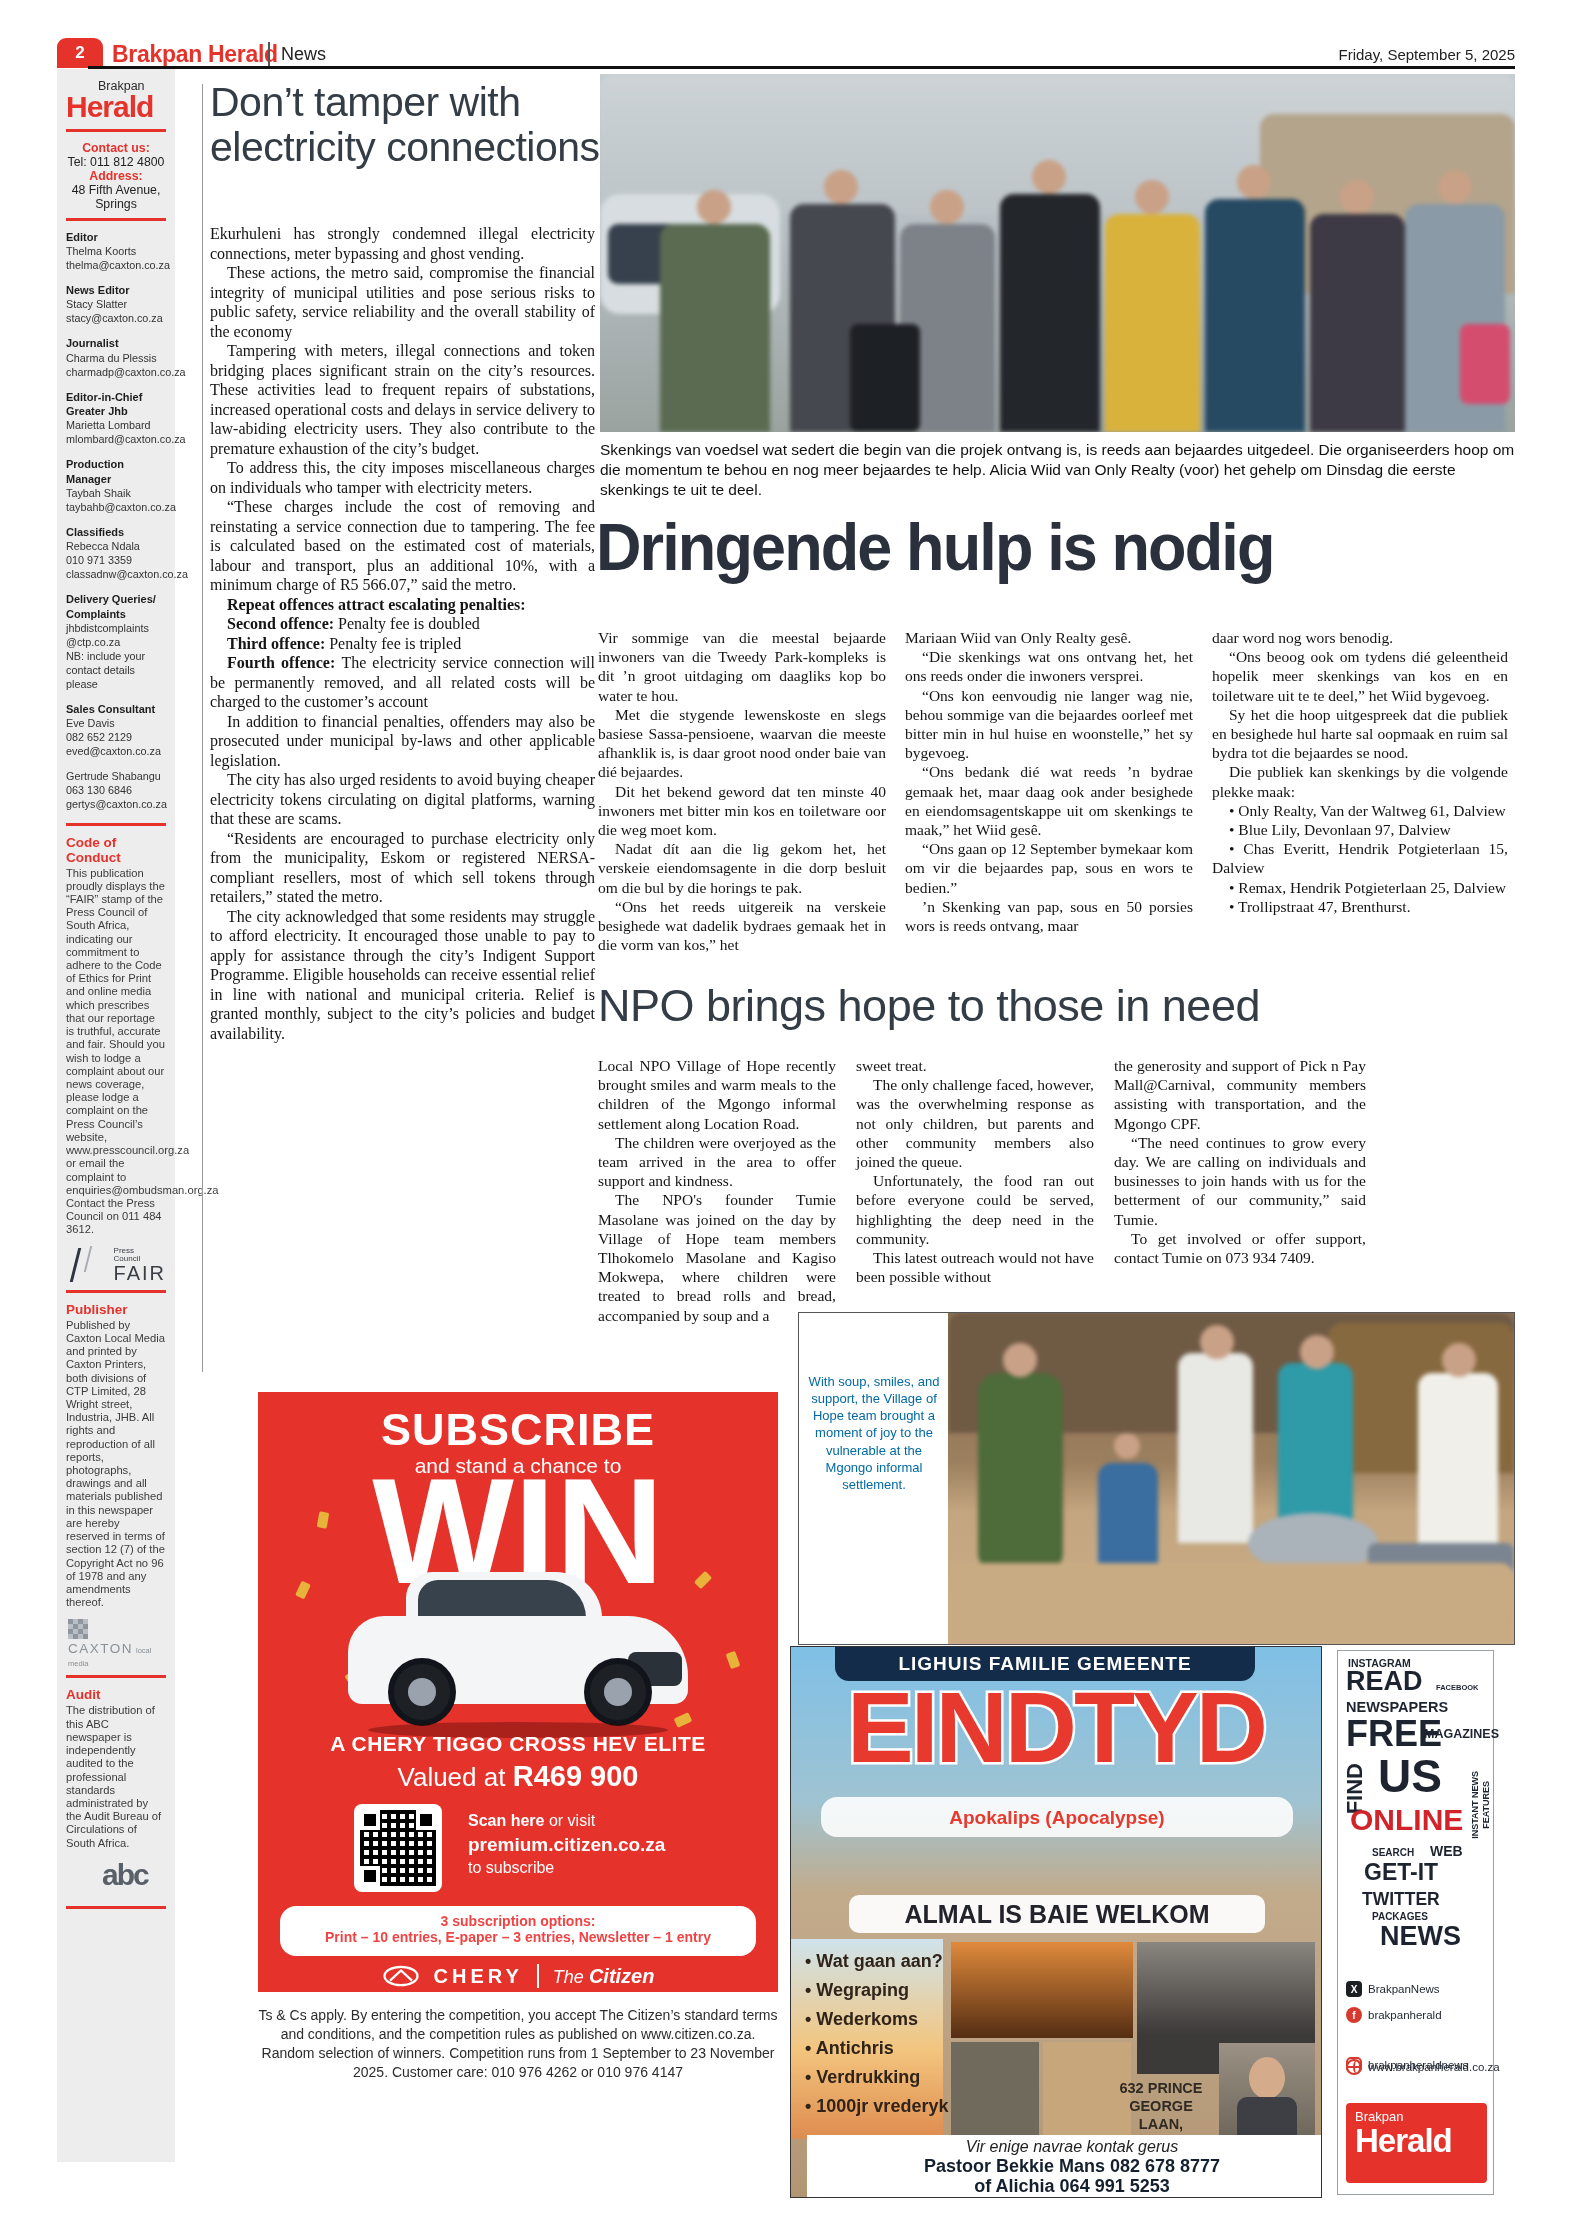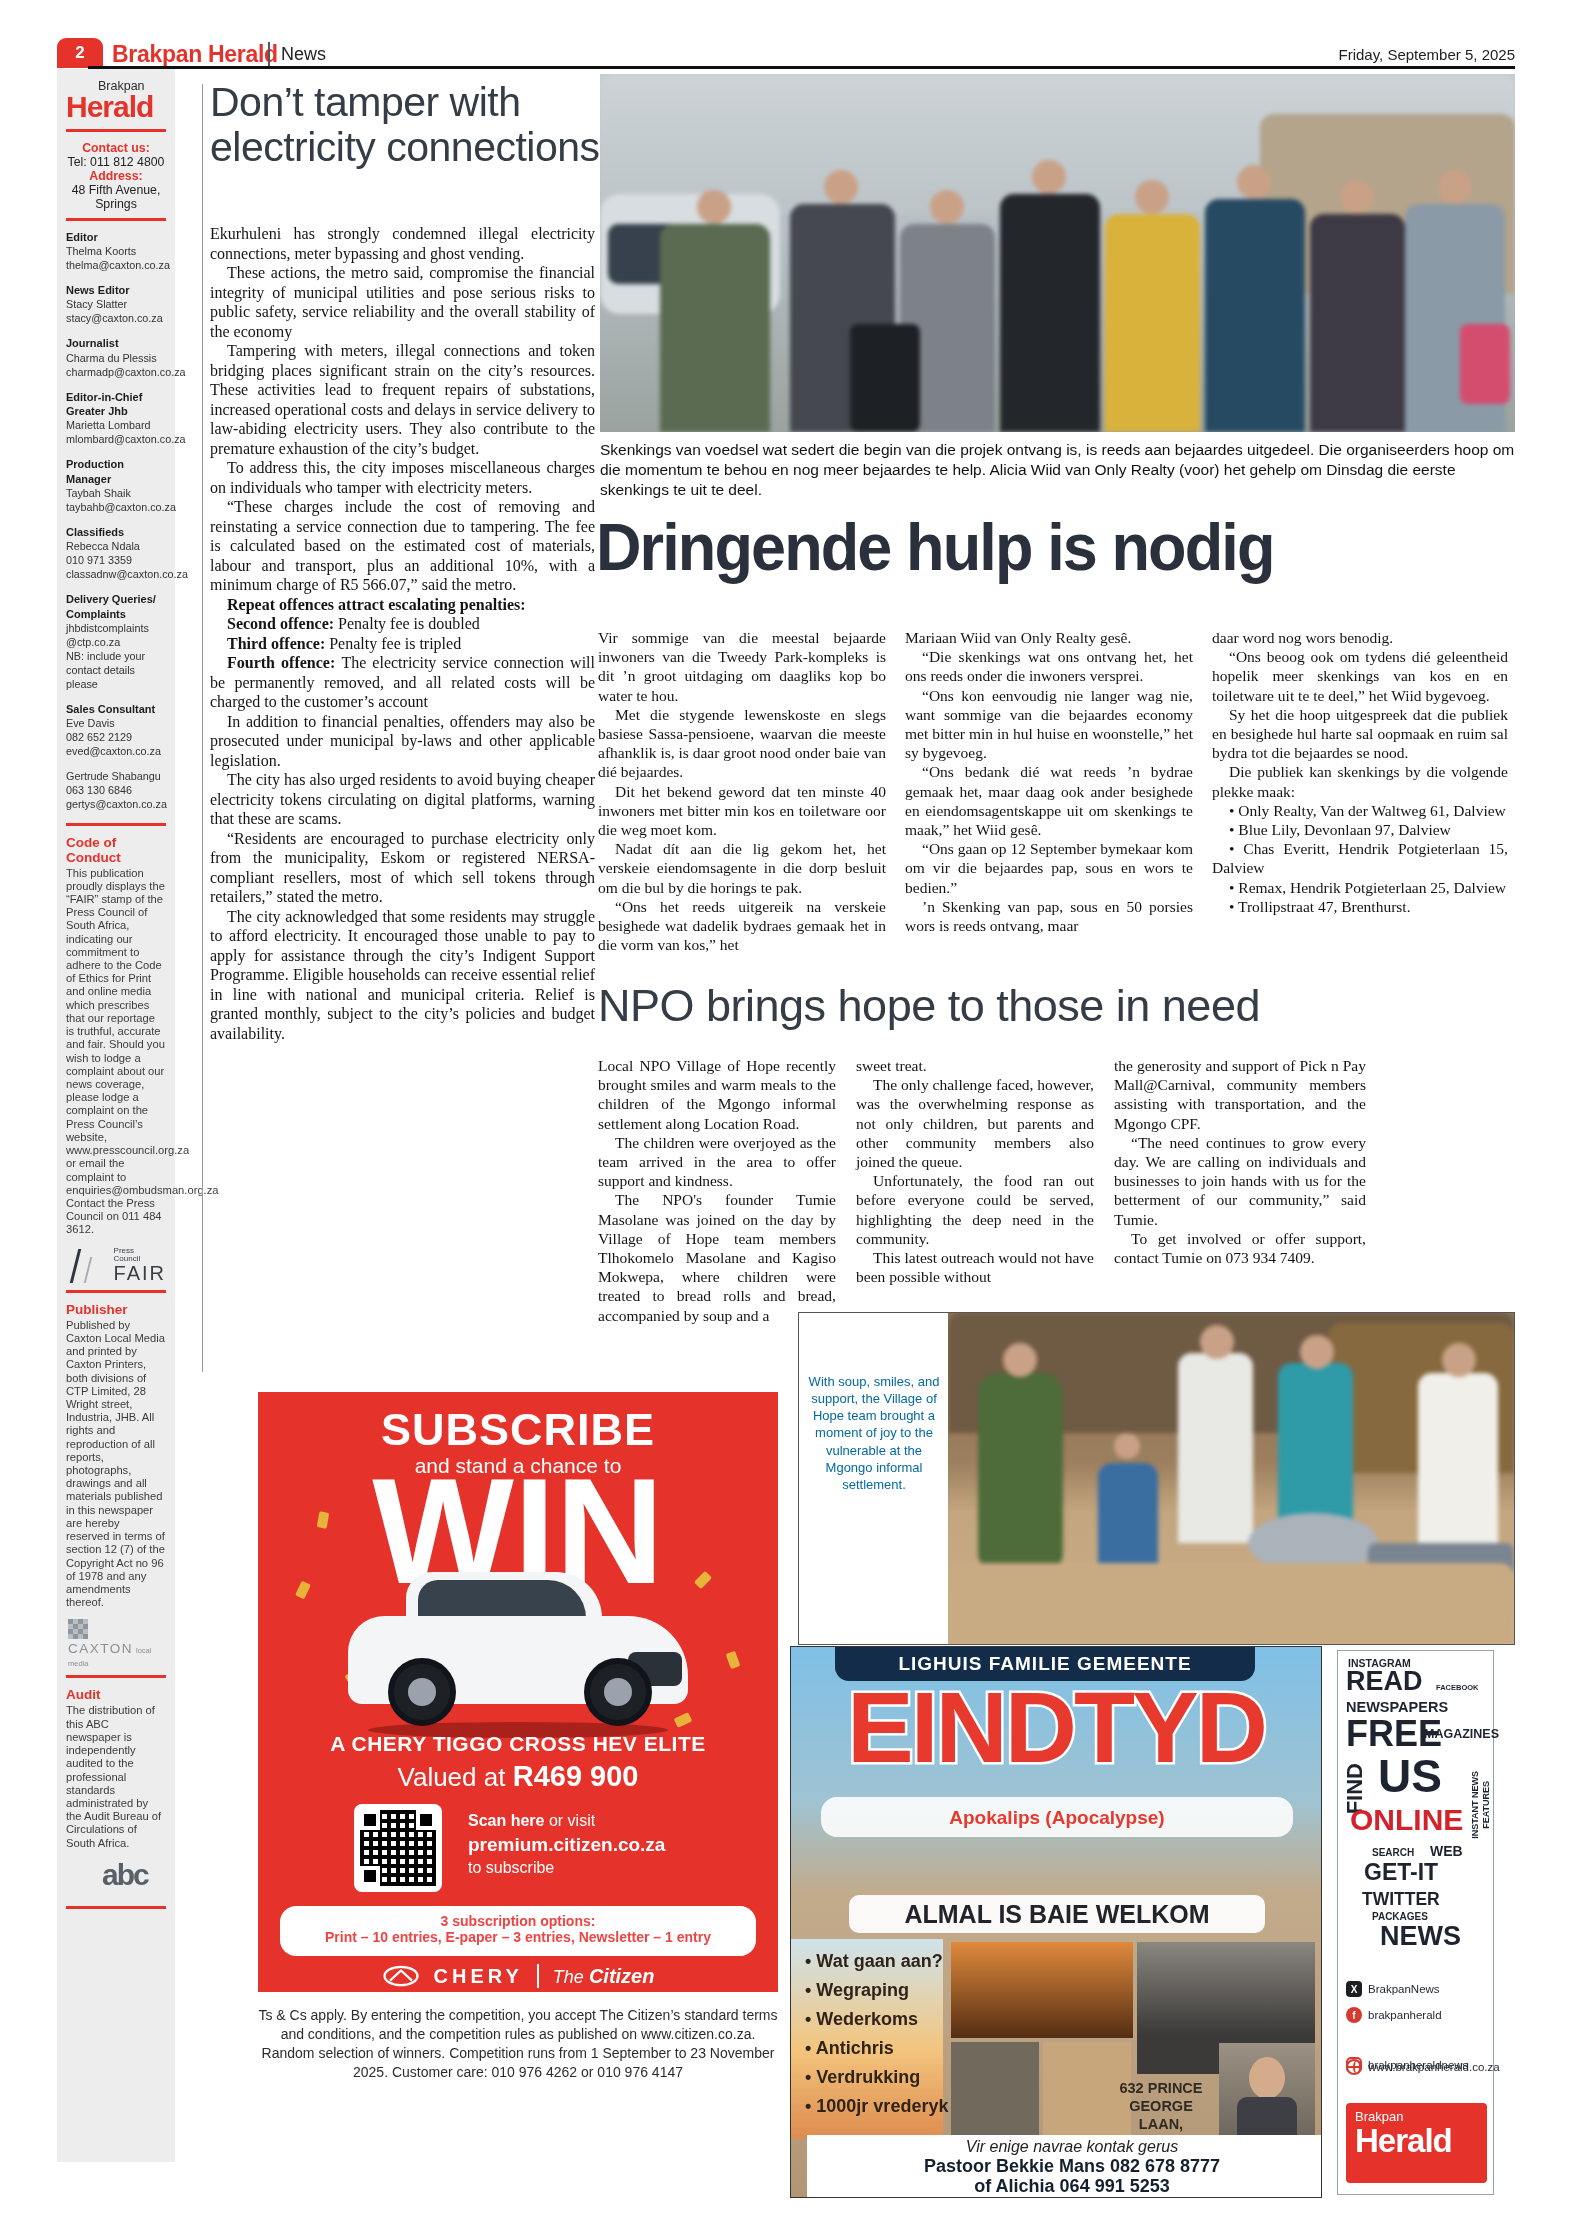--- a/index.html
+++ b/index.html
@@ -22,21 +22,21 @@
   .sb-logo-main{font-size:30px;font-weight:800;color:#e5332c;letter-spacing:-1px;line-height:.95;}
   .redrule{height:3px;background:#e5332c;margin:7px 0 9px 0;}
   .sb-center{text-align:center;}
   .sb-red{color:#e5332c;font-weight:bold;font-size:12.3px;}
   .sb-cl{font-size:12.3px;color:#222;}
   .sb-sec{margin-bottom:11px;}
   .sb-h{font-weight:bold;color:#1d1d1d;font-size:11px;line-height:1.2;}
   .sb-sec div{line-height:1.3;}
   .sb-bighead{color:#e5332c;font-weight:bold;font-size:13.5px;margin-bottom:2px;}
   .sb-body{font-size:11.2px;color:#3c3c3c;line-height:1.18;}
-  .fairlogo{display:flex;align-items:flex-end;gap:24px;margin:10px 0 6px 8px;}
+  .fairlogo{display:flex;align-items:center;gap:24px;margin:10px 0 6px 8px;}
   .fair-d1{width:22px;height:34px;background:#2e3440;transform:skewX(-14deg);}
   .fair-d2{width:14px;height:26px;background:#a9adb3;transform:skewX(-14deg);margin-left:-14px;margin-top:-12px;}
   .fair-tx{line-height:1;}
   .fair-s{font-size:8px;color:#3a3f46;}
   .fair-b{font-size:20px;letter-spacing:2px;color:#3a3f46;font-weight:500;}
   .caxlogo{margin:10px 0 4px 2px;}
   .cax-check{width:20px;height:20px;background:repeating-conic-gradient(#b9bec4 0 25%,#8f959c 0 50%) 0 0/10px 10px;margin-bottom:2px;}
   .cax-word{font-size:13.5px;color:#8a9097;letter-spacing:1.5px;}
   .cax-sub{font-size:7.5px;color:#8a9097;}
   .abclogo{font-size:30px;font-weight:800;color:#596068;letter-spacing:-2px;margin:8px 0 0 36px;}
@@ -313,21 +313,21 @@
   <div class="abs serifbody colbody dcol" id="dcol1">
       <p>Vir sommige van die meestal bejaarde inwoners van die Tweedy Park-kompleks is dit ’n groot uitdaging om daagliks kop bo water te hou.</p>
       <p>Met die stygende lewenskoste en slegs basiese Sassa-pensioene, waarvan die meeste afhanklik is, is daar groot nood onder baie van dié bejaardes.</p>
       <p>Dit het bekend geword dat ten minste 40 inwoners met bitter min kos en toiletware oor die weg moet kom.</p>
       <p>Nadat dít aan die lig gekom het, het verskeie eiendomsagente in die dorp besluit om die bul by die horings te pak.</p>
       <p>“Ons het reeds uitgereik na verskeie besighede wat dadelik bydraes gemaak het in die vorm van kos,” het</p>
     </div>
   <div class="abs serifbody colbody dcol" id="dcol2">
       <p>Mariaan Wiid van Only Realty gesê.</p>
       <p>“Die skenkings wat ons ontvang het, het ons reeds onder die inwoners versprei.</p>
-      <p>“Ons kon eenvoudig nie langer wag nie, want sommige van die bejaardes economy met bitter min in hul huise en woonstelle,” het sy bygevoeg.</p>
+      <p>“Ons kon eenvoudig nie langer wag nie, behou sommige van die bejaardes oorleef met bitter min in hul huise en woonstelle,” het sy bygevoeg.</p>
       <p>“Ons bedank dié wat reeds ’n bydrae gemaak het, maar daag ook ander besighede en eiendomsagentskappe uit om skenkings te maak,” het Wiid gesê.</p>
       <p>“Ons gaan op 12 September bymekaar kom om vir die bejaardes pap, sous en wors te bedien.”</p>
       <p>’n Skenking van pap, sous en 50 porsies wors is reeds ontvang, maar</p>
     </div>
   <div class="abs serifbody colbody dcol" id="dcol3">
       <p>daar word nog wors benodig.</p>
       <p>“Ons beoog ook om tydens dié geleentheid hopelik meer skenkings van kos en en toiletware uit te te deel,” het Wiid bygevoeg.</p>
       <p>Sy het die hoop uitgespreek dat die publiek en besighede hul harte sal oopmaak en ruim sal bydra tot die bejaardes se nood.</p>
       <p>Die publiek kan skenkings by die volgende plekke maak:</p>
       <p>• Only Realty, Van der Waltweg 61, Dalview</p>

